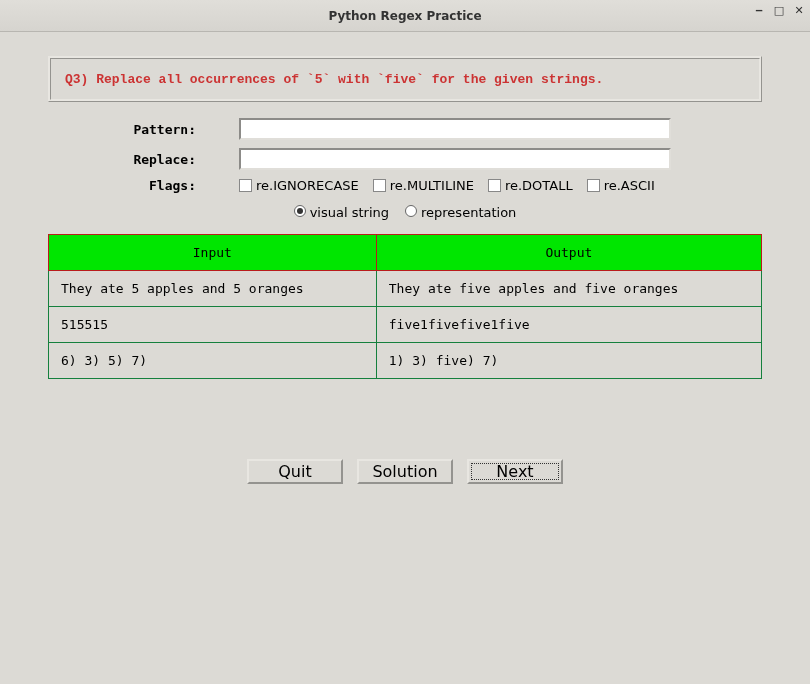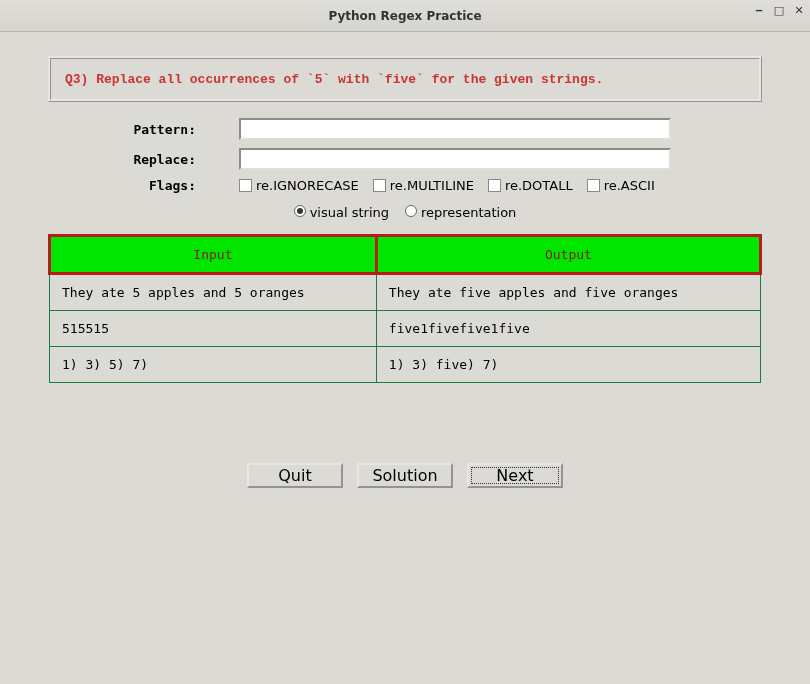--- a/index.html
+++ b/index.html
@@ -131,25 +131,25 @@
       background: #333;
       border-radius: 50%;
     }
     .io-table {
       width: 100%;
       border-collapse: collapse;
       border: 1px solid #7a7a7a;
     }
     .io-table th {
       background: #00e600;
-      color: #7f1d1d;
+      color: #000000;
       font-family: "DejaVu Sans Mono", "Courier New", monospace;
       font-weight: normal;
       padding: 10px;
-      border: 3px solid #b91c1c;
+      border: 1px solid #b91c1c;
       font-size: 13px;
     }
     .io-table td {
       background: #dcdad5;
       padding: 10px 12px;
       border: 1px solid #15803d;
       font-family: "DejaVu Sans Mono", "Courier New", monospace;
       font-size: 13px;
     }
     .button-row {
@@ -246,21 +246,21 @@
     <tbody>
       <tr>
         <td>They ate 5 apples and 5 oranges</td>
         <td>They ate five apples and five oranges</td>
       </tr>
       <tr>
         <td>515515</td>
         <td>five1fivefive1five</td>
       </tr>
       <tr>
-        <td>1) 3) 5) 7)</td>
+        <td>6) 3) 5) 7)</td>
         <td>1) 3) five) 7)</td>
       </tr>
     </tbody>
   </table>
 
   <div class="button-row">
     <button class="btn">Quit</button>
     <button class="btn">Solution</button>
     <button class="btn focused">Next</button>
   </div>

